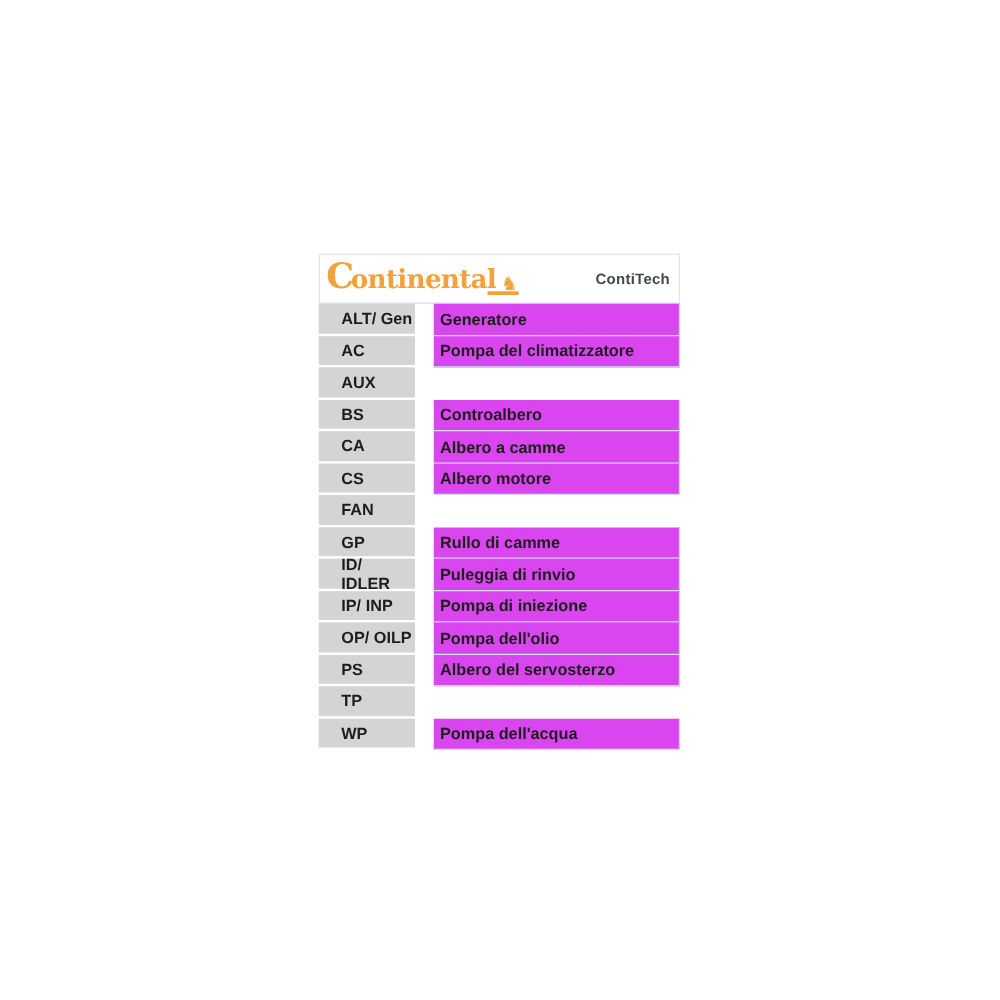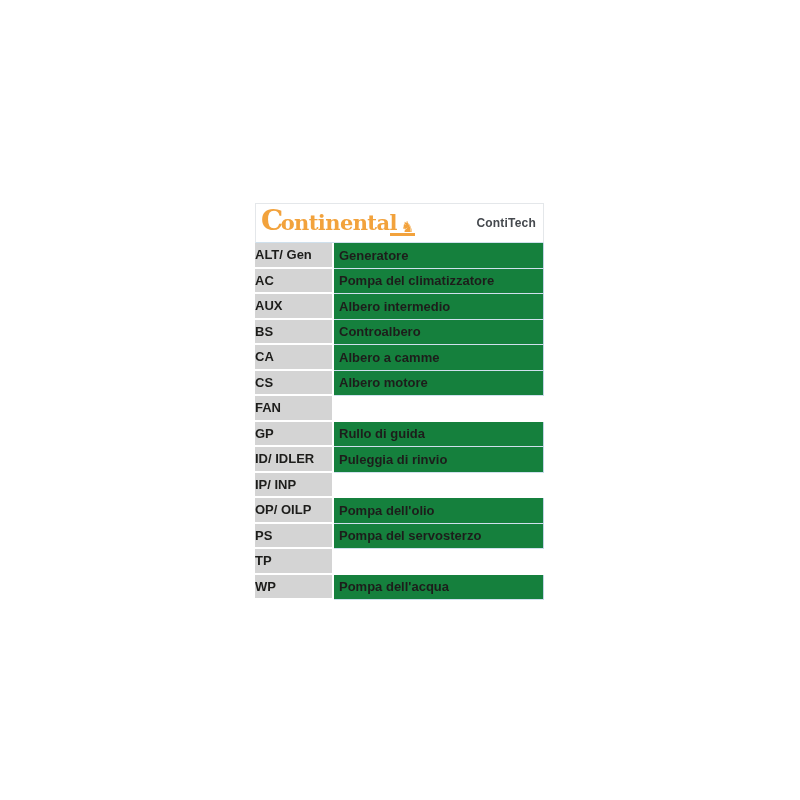--- a/index.html
+++ b/index.html
@@ -83,26 +83,26 @@
     align-items: center;
     box-sizing: border-box;
     font-weight: bold;
     font-size: 13px;
     color: var(--text-dark, #1d1d1b);
   }
   .cell.abbr {
     width: 77px;
     background: var(--cell-gray, #d4d4d4);
     border-bottom: 2px solid #ffffff;
-    padding-left: 0;
+    padding-left: 18px;
   }
   .cell.desc {
     flex: 1;
-    margin-left: 2px;
-    background: #15803d;
+    margin-left: 15px;
+    background: #d946ef;
     border-bottom: 1px solid var(--separator-blue, #cfe0ed);
     border-right: 1px solid var(--table-border, #bed3e4);
     padding-left: 5px;
   }
 </style>
 </head>
 <body>
 
 <div class="table-block">
 
@@ -121,21 +121,20 @@
     <div class="cell desc">Generatore</div>
   </div>
 
   <div class="row">
     <div class="cell abbr">AC</div>
     <div class="cell desc">Pompa del climatizzatore</div>
   </div>
 
   <div class="row">
     <div class="cell abbr">AUX</div>
-    <div class="cell desc">Albero intermedio</div>
   </div>
 
   <div class="row">
     <div class="cell abbr">BS</div>
     <div class="cell desc">Controalbero</div>
   </div>
 
   <div class="row">
     <div class="cell abbr">CA</div>
     <div class="cell desc">Albero a camme</div>
@@ -145,40 +144,41 @@
     <div class="cell abbr">CS</div>
     <div class="cell desc">Albero motore</div>
   </div>
 
   <div class="row">
     <div class="cell abbr">FAN</div>
   </div>
 
   <div class="row">
     <div class="cell abbr">GP</div>
-    <div class="cell desc">Rullo di guida</div>
+    <div class="cell desc">Rullo di camme</div>
   </div>
 
   <div class="row">
     <div class="cell abbr">ID/ IDLER</div>
     <div class="cell desc">Puleggia di rinvio</div>
   </div>
 
   <div class="row">
     <div class="cell abbr">IP/ INP</div>
+    <div class="cell desc">Pompa di iniezione</div>
   </div>
 
   <div class="row">
     <div class="cell abbr">OP/ OILP</div>
     <div class="cell desc">Pompa dell'olio</div>
   </div>
 
   <div class="row">
     <div class="cell abbr">PS</div>
-    <div class="cell desc">Pompa del servosterzo</div>
+    <div class="cell desc">Albero del servosterzo</div>
   </div>
 
   <div class="row">
     <div class="cell abbr">TP</div>
   </div>
 
   <div class="row">
     <div class="cell abbr">WP</div>
     <div class="cell desc">Pompa dell'acqua</div>
   </div>

